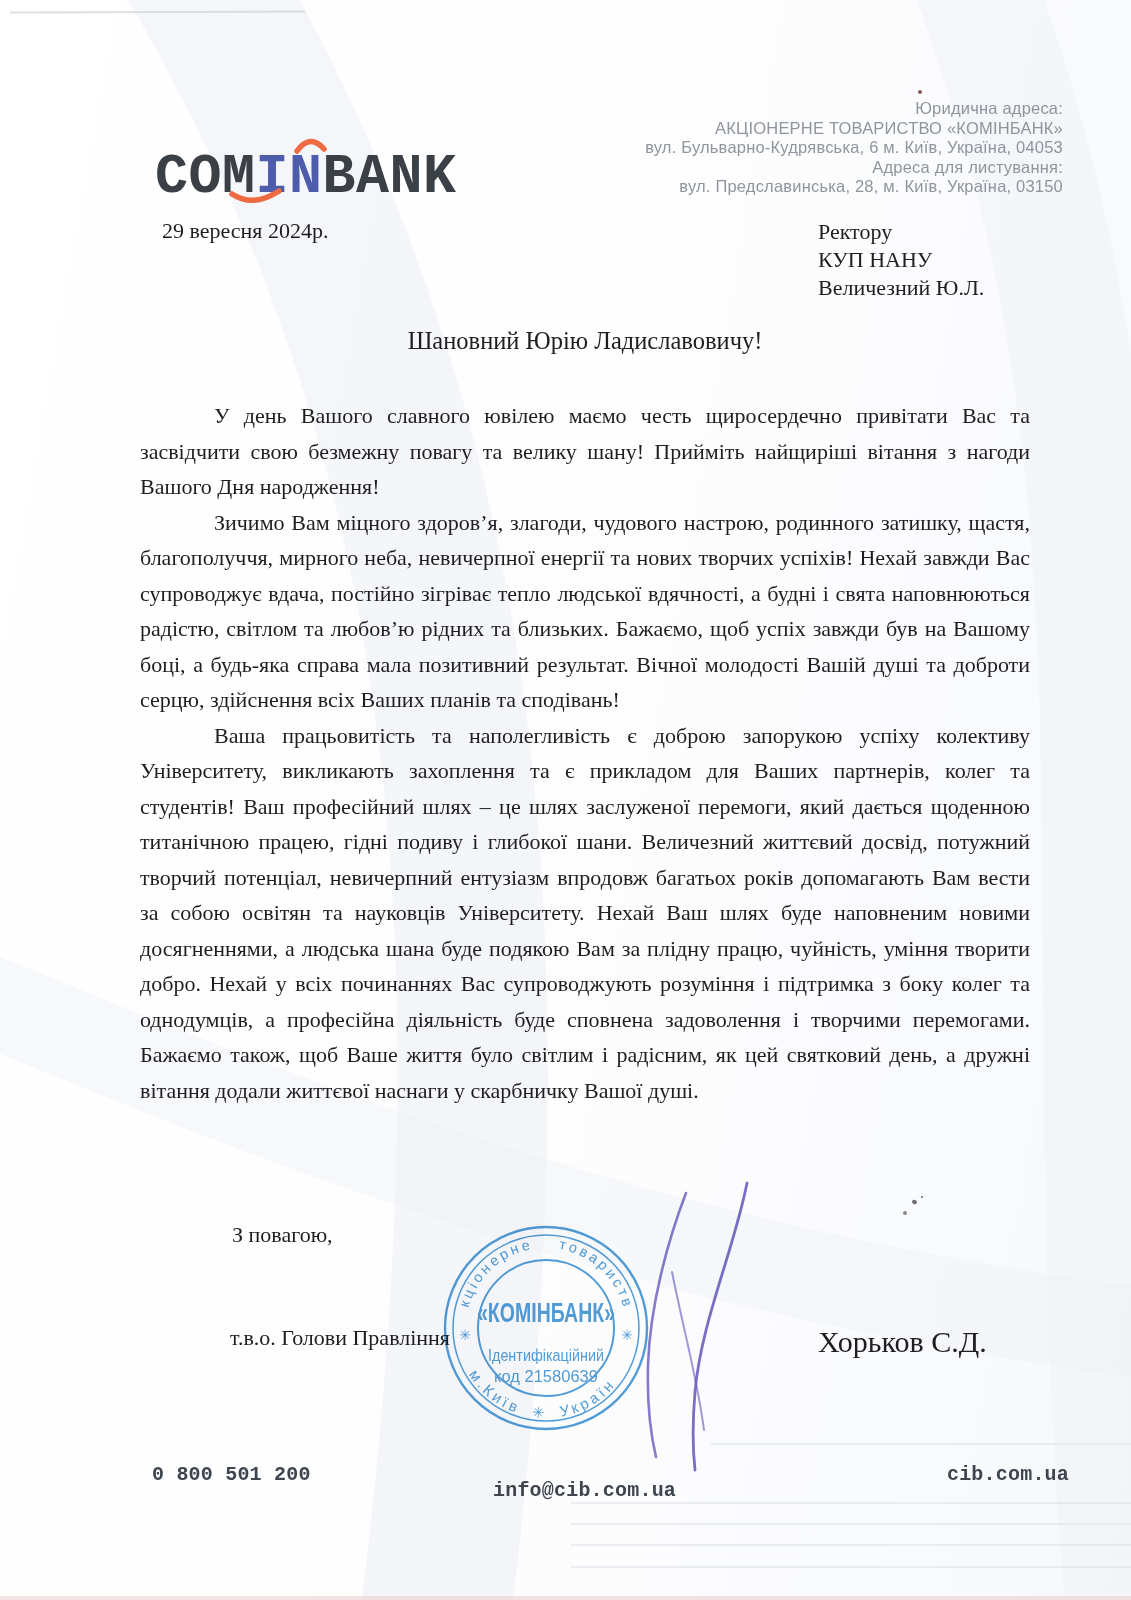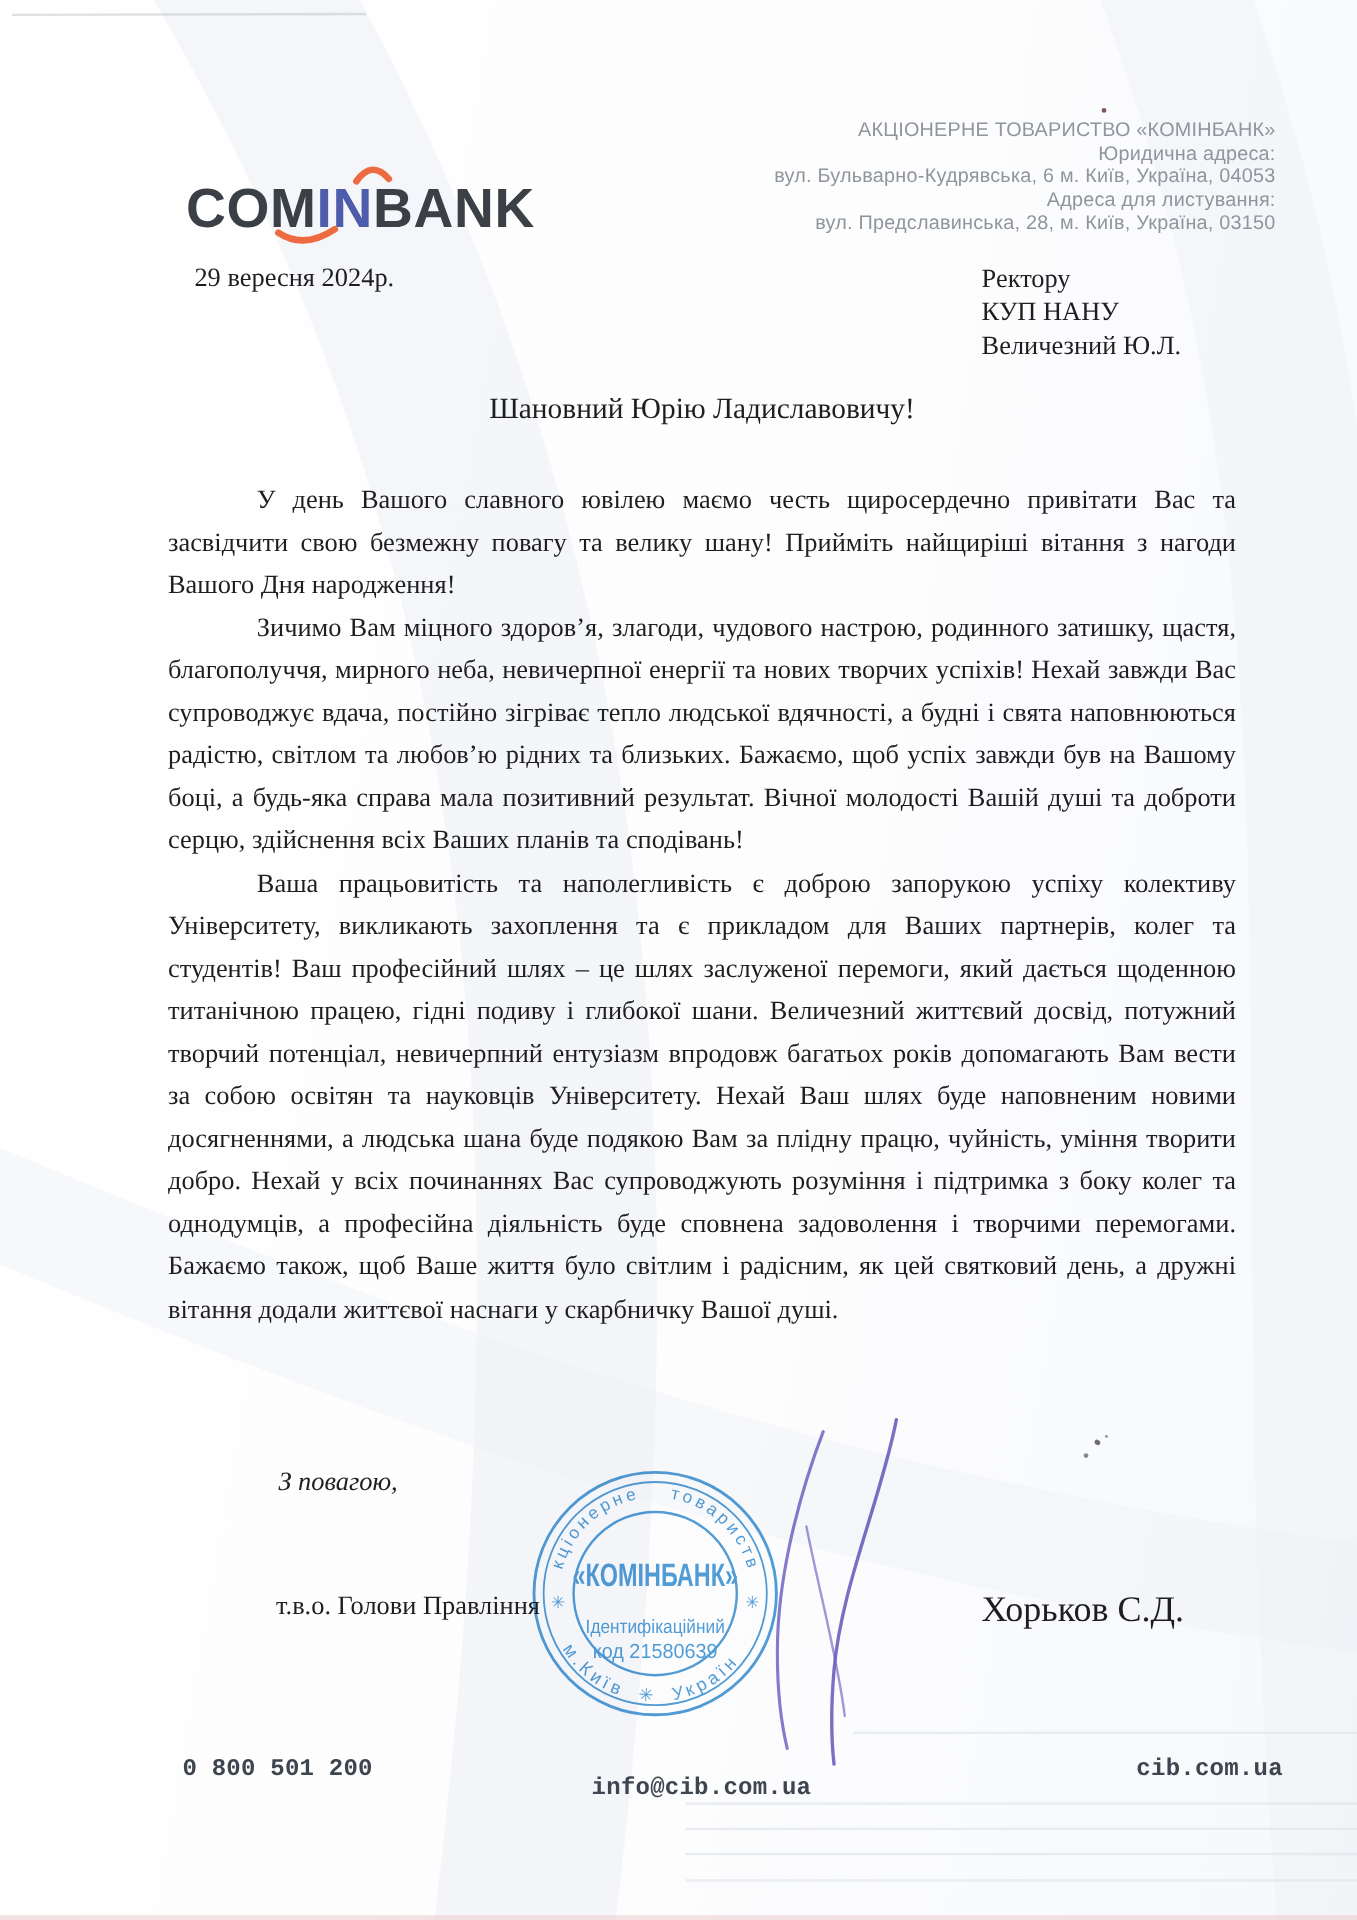--- a/index.html
+++ b/index.html
@@ -4,42 +4,42 @@
 <style>
   html,body { margin:0; padding:0; background:#9a9a9a; }
   .page {
     position:relative; width:1131px; height:1600px; margin:0 auto;
     background:linear-gradient(100deg,#ffffff 0%,#fdfdfe 55%,#f6f8fb 100%);
     overflow:hidden; font-family:"Liberation Serif", serif; color:#1e1e20;
   }
   .watermark { position:absolute; left:0; top:0; }
 
   
-  .logo-text { position:absolute; left:155px; top:146px; font-family:Liberation Sans, sans-serif;
-    font-weight:700; font-size:46px; letter-spacing:.5px; color:#3a4046; }
+  .logo-text { position:absolute; left:155px; top:146px; font-family:Liberation Mono, monospace;
+    font-weight:700; font-size:55px; letter-spacing:.5px; color:#3a4046; }
   .logo-in { color:#4d5cab; }
   .logo-arcs { position:absolute; left:220px; top:125px; }
 
   
   .company-info { position:absolute; top:99px; right:68px; text-align:right;
     font-family:"Liberation Sans",sans-serif; font-size:16.5px; line-height:19.6px;
     color:#8f959d; letter-spacing:.2px; }
   .ink-dot { position:absolute; left:918px; top:90px; width:4px; height:4px;
     border-radius:50%; background:#6d4a45; opacity:.9; }
 
   .date { position:absolute; left:162px; top:218px; font-size:22px; }
   .recipient { position:absolute; left:818px; top:218px; font-size:22px; line-height:28px; }
   .salutation { position:absolute; left:140px; top:327px; width:890px; margin:0;
     text-align:center; font-size:24.5px; font-weight:400; }
 
   .letter-body { position:absolute; left:140px; top:398px; width:890px;
     font-size:22px; line-height:35.5px; text-align:justify; }
   .letter-body p { margin:0; text-indent:74px; }
 
-  .regards  { position:absolute; left:232px; top:1222px; font-size:22px;font-style:italic; }
+  .regards  { position:absolute; left:232px; top:1222px; font-size:22px; }
   .sig-title{ position:absolute; left:230px; top:1325px; font-size:22px; }
   .sig-name { position:absolute; left:818px; top:1325px; font-size:30px; }
 
   .stamp { position:absolute; left:430px; top:1218px; mix-blend-mode:multiply; opacity:.88; }
   .stamp text { font-family:"Liberation Sans",sans-serif; fill:#3a90d2; }
   .signature { position:absolute; left:630px; top:1170px; mix-blend-mode:multiply; }
 
   .page-footer { position:absolute; left:0; right:0; top:1463px; height:30px;
     font-family:Liberation Mono, monospace; font-weight:700; font-size:20px;
     color:#3e454e; letter-spacing:.2px; }
@@ -82,22 +82,22 @@
 
   <div class="logo-text">
     <span>COM</span><span class="logo-in">IN</span><span>BANK</span>
   </div>
   <svg class="logo-arcs" width="120" height="90" viewBox="0 0 120 90">
     <path d="M 77,26 Q 90,8 104,24" stroke="#ee6a41" stroke-width="5.5" fill="none" stroke-linecap="round"></path>
     <path d="M 12,69 Q 33,83 59,66" stroke="#ee6a41" stroke-width="5.5" fill="none" stroke-linecap="round"></path>
   </svg>
 
   <div class="company-info">
+    <div>Юридична адреса:</div>
     <div>АКЦІОНЕРНЕ ТОВАРИСТВО «КОМІНБАНК»</div>
-    <div>Юридична адреса:</div>
     <div>вул. Бульварно-Кудрявська, 6 м. Київ, Україна, 04053</div>
     <div>Адреса для листування:</div>
     <div>вул. Предславинська, 28, м. Київ, Україна, 03150</div>
   </div>
   <div class="ink-dot"></div>
 
   <div class="date">29 вересня 2024р.</div>
   <div class="recipient">
     <div>Ректору</div>
     <div>КУП НАНУ</div>

